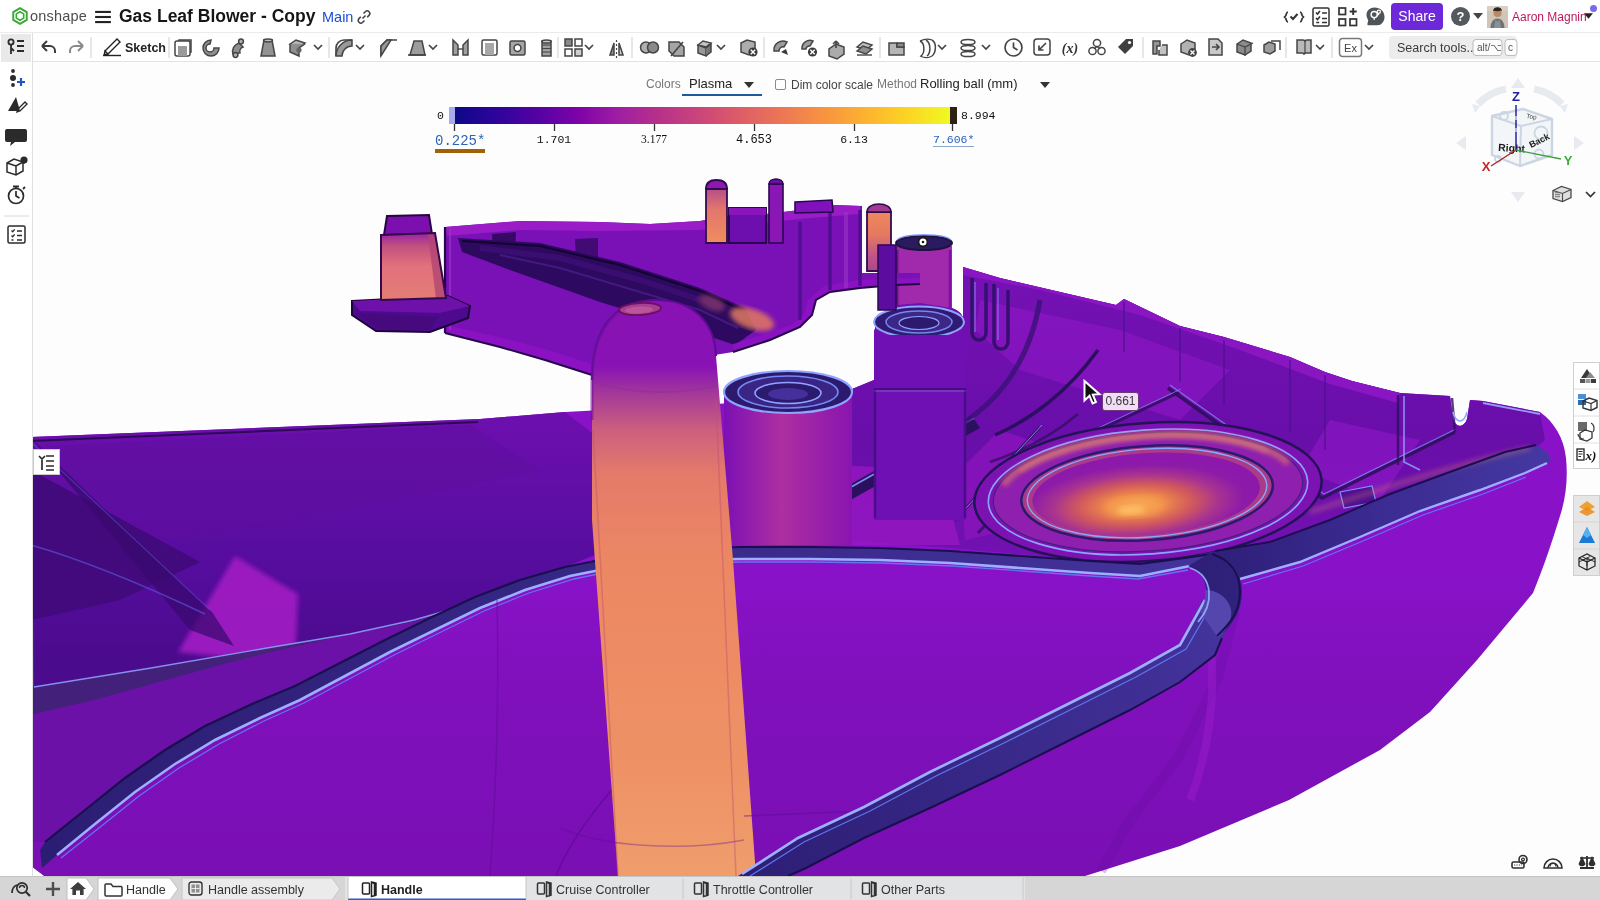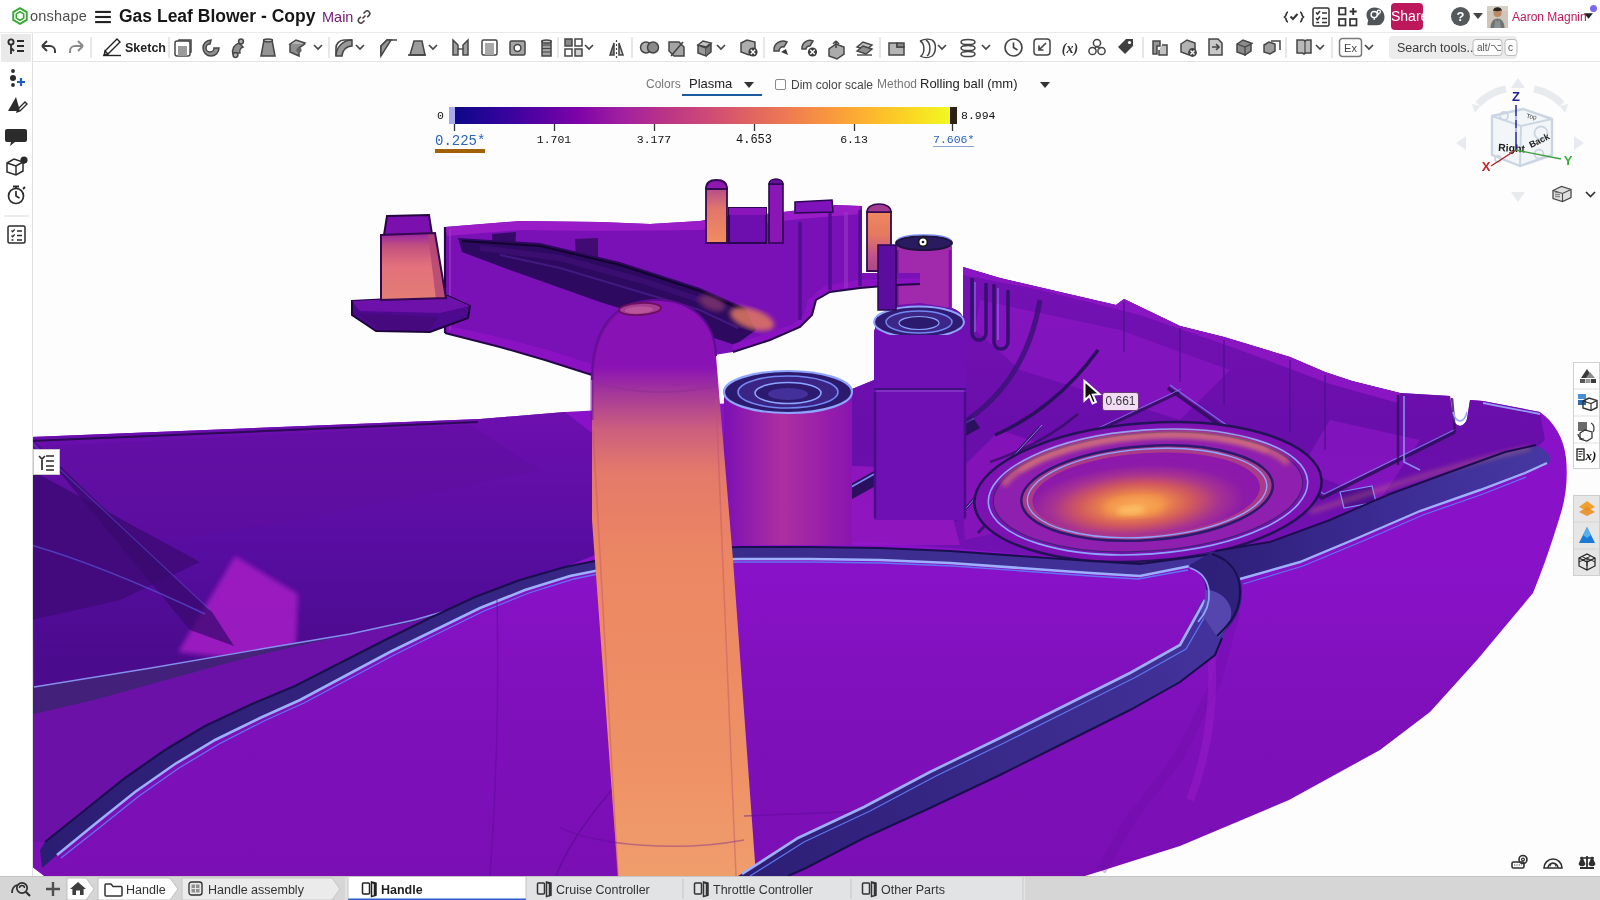--- a/index.html
+++ b/index.html
@@ -294,21 +294,21 @@
       <path d="M12 6.3 16.9 9.2 16.9 14.8 12 17.7 7.1 14.8 7.1 9.2 Z" fill="none" stroke="#3aaa35" stroke-width="2.2"></path>
     </svg>
     <span class="abs" style="left:30px;top:8px;font-size:14.5px;color:#4d4d4d;letter-spacing:0.2px;">onshape</span>
 
     <svg class="abs" style="left:95px;top:10px" width="16" height="14" viewBox="0 0 18 16">
       <rect x="0" y="1" width="18" height="2.4" fill="#222"></rect>
         <rect x="0" y="6.8" width="18" height="2.4" fill="#222"></rect>
         <rect x="0" y="12.6" width="18" height="2.4" fill="#222"></rect>
     </svg>
     <span class="abs" style="left:119px;top:6px;font-size:17.5px;font-weight:bold;color:#161616;">Gas Leaf Blower - Copy</span>
-    <span class="abs" style="left:322px;top:9px;font-size:14.5px;color:#701a75;">Main</span>
+    <span class="abs" style="left:322px;top:9px;font-size:14.5px;color:#1d4ed8;">Main</span>
     <svg class="abs" style="left:356px;top:9px" width="16" height="16" viewBox="0 0 16 16" fill="none" stroke="#444" stroke-width="1.6">
       <path d="M6.5 9.5 L9.5 6.5"></path>
         <path d="M7.5 4.5 l1.8-1.8 a2.6 2.6 0 0 1 3.7 3.7 L11.2 8.2"></path>
         <path d="M8.5 11.5 l-1.8 1.8 a2.6 2.6 0 0 1 -3.7-3.7 L4.8 7.8"></path>
     </svg>
 
     <svg class="abs" style="left:1283px;top:7px" width="22" height="20" viewBox="0 0 22 20" fill="none" stroke="#333" stroke-width="1.7">
       <path d="M5 2 C3 2 3.5 5 2.5 6 L1.5 7 L2.5 8 C3.5 9 3 12 5 12" transform="translate(0,3)"></path>
       <path d="M17 2 C19 2 18.5 5 19.5 6 L20.5 7 L19.5 8 C18.5 9 19 12 17 12" transform="translate(0,3)"></path>
       <path d="M7.5 9.5 l2.5 2.5 4.5-5" stroke-width="2"></path>
@@ -327,21 +327,21 @@
         <rect x="1" y="12" width="6.5" height="6.5"></rect>
         <rect x="12" y="12" width="6.5" height="6.5"></rect>
       <path d="M15.2 1 v7 M11.7 4.5 h7" stroke-width="1.9"></path>
     </svg>
     <svg class="abs" style="left:1364px;top:6px" width="22" height="22" viewBox="0 0 22 22">
       <path d="M10.5 1.5 C5 1.5 2.5 5.5 2.5 9 C2.5 11 3.4 12.6 4.2 14 L3.4 18 C3.3 18.6 3.6 19.3 4.4 19.3 L13.5 19.3 C17.5 19.3 20.5 15.5 20.5 11 C20.5 5.5 16.5 1.5 10.5 1.5 Z" fill="#4f5459"></path>
       <circle cx="10.2" cy="8.6" r="3.1" fill="none" stroke="#fff" stroke-width="1.4"></circle>
       <circle cx="14.8" cy="5.8" r="1.6" fill="none" stroke="#fff" stroke-width="1.2"></circle>
       <path d="M10.2 11.7 v2.2 M13 8.6 h2.2" stroke="#fff" stroke-width="1.2"></path>
     </svg>
-    <div class="abs" style="left:1391px;top:3px;width:32px;height:27px;background:#be185d;border-radius:4px;color:#fff;font-size:14px;text-align:center;line-height:27px;">Share</div>
+    <div class="abs" style="left:1391px;top:3px;width:52px;height:27px;background:#6d28d9;border-radius:4px;color:#fff;font-size:14px;text-align:center;line-height:27px;">Share</div>
     <svg class="abs" style="left:1450px;top:6px" width="21" height="21" viewBox="0 0 21 21">
       <circle cx="10.5" cy="10.5" r="9.5" fill="#54595e"></circle>
       <text x="10.5" y="15.2" font-size="13" font-weight="bold" fill="#fff" text-anchor="middle" font-family="Liberation Sans">?</text>
     </svg>
     <svg class="abs" style="left:1473px;top:13px" width="10" height="7" viewBox="0 0 10 7">
         <path d="M0 0 L5 6 L10 0 Z" fill="#444"></path>
       </svg>
 
     <svg class="abs" style="left:1487px;top:6px" width="21" height="22" viewBox="0 0 21 22">
       <rect width="21" height="22" fill="#cfc5b8"></rect>
@@ -665,21 +665,21 @@
     <div class="abs" style="left:417px;top:107px;width:6px;height:17px;background:#a9a9ef;"></div>
     <div class="abs" style="left:423px;top:107px;width:495px;height:17px;background:linear-gradient(to right,#0d0887,#2e049b,#5402a3,#7e03a8,#a01fa1,#b83289,#cc4778,#de5f65,#ed7953,#f89540,#fdb42f,#fbd524,#f0f921);"></div>
     <div class="abs" style="left:918px;top:107px;width:7px;height:17px;background:#2e2014;"></div>
     <span class="abs" style="left:929px;top:109px;font-size:11.5px;color:#111;font-family:'Liberation Mono',monospace;">8.994</span>
 
     <svg class="abs" style="left:380px;top:124px" width="560" height="8" viewBox="0 0 560 8">
       <path d="M42.5,0 V7 M142.5,0 V7 M242.5,0 V7 M342.5,0 V7 M442.5,0 V7 M540.5,0 V7" stroke="#333" stroke-width="1.3"></path>
     </svg>
     <span class="abs" style="left:403px;top:133px;font-size:14px;color:#2b63b8;font-family:'Liberation Mono',monospace;border-bottom:4px solid #a16207;">0.225*</span>
     <span class="abs" style="left:492px;top:133px;width:60px;text-align:center;font-size:11.5px;color:#111;font-family:'Liberation Mono',monospace;">1.701</span>
-    <span class="abs" style="left:592px;top:133px;width:60px;text-align:center;font-size:11.5px;color:#111;font-family:Liberation Mono, monospace;">3.177</span>
+    <span class="abs" style="left:592px;top:133px;width:60px;text-align:center;font-size:11.5px;color:#111;font-family:Liberation Serif, serif;">3.177</span>
     <span class="abs" style="left:692px;top:133px;width:60px;text-align:center;font-size:12px;color:#111;font-family:'Liberation Mono',monospace;">4.653</span>
     <span class="abs" style="left:792px;top:133px;width:60px;text-align:center;font-size:11.5px;color:#111;font-family:'Liberation Mono',monospace;">6.13</span>
     <span class="abs" style="left:901px;top:133px;font-size:11.5px;color:#2b63b8;font-family:'Liberation Mono',monospace;border-bottom:1px solid #8aa6cc;">7.606*</span>
   </div>
 
   <div class="abs" style="left:1440px;top:70px;z-index:15">
     <svg width="160" height="140" viewBox="0 0 160 140">
       <g fill="#e7eaee">
         <path d="M78,8 l7,10 h-14 z"></path>
         <path d="M26,66 l-10,7 10,7 z"></path>

